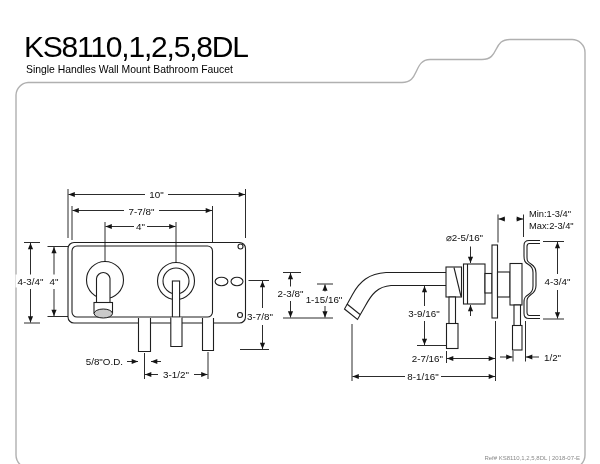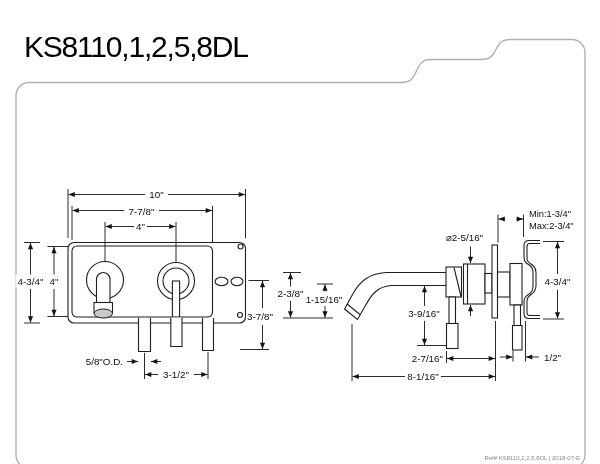--- a/index.html
+++ b/index.html
@@ -16,20 +16,21 @@
   .lbg{fill:#ffffff;stroke:none;}
   .dim{font:9.8px "Liberation Sans",sans-serif;fill:#0d0d0d;}
   .dimsm{font:9.3px "Liberation Sans",sans-serif;fill:#0d0d0d;}
 </style>
 </head>
 <body>
 
 <div class="sheet">
 
   <div class="title">KS8110,1,2,5,8DL</div>
+  <div class="subtitle">Single Handles Wall Mount Bathroom Faucet</div>
 
   <svg width="600" height="464" viewBox="0 0 600 464">
     <defs>
       <marker id="arr" viewBox="0 0 10 10" refX="9.4" refY="5" markerWidth="8" markerHeight="7" markerUnits="userSpaceOnUse" orient="auto">
         <path d="M0.4,1.3 L9.4,5 L0.4,8.7 Z" fill="#141414"></path>
       </marker>
     </defs>
 
     <path d="M28,57.5 L402,57.5 C411,57.5 413.5,52.5 416,47 C419,40.5 421.5,34.5 430,34.5
              L482,34.5 C491,34.5 493.5,29.5 496,24.5 C499,18.5 501.5,14.5 510,14.5

